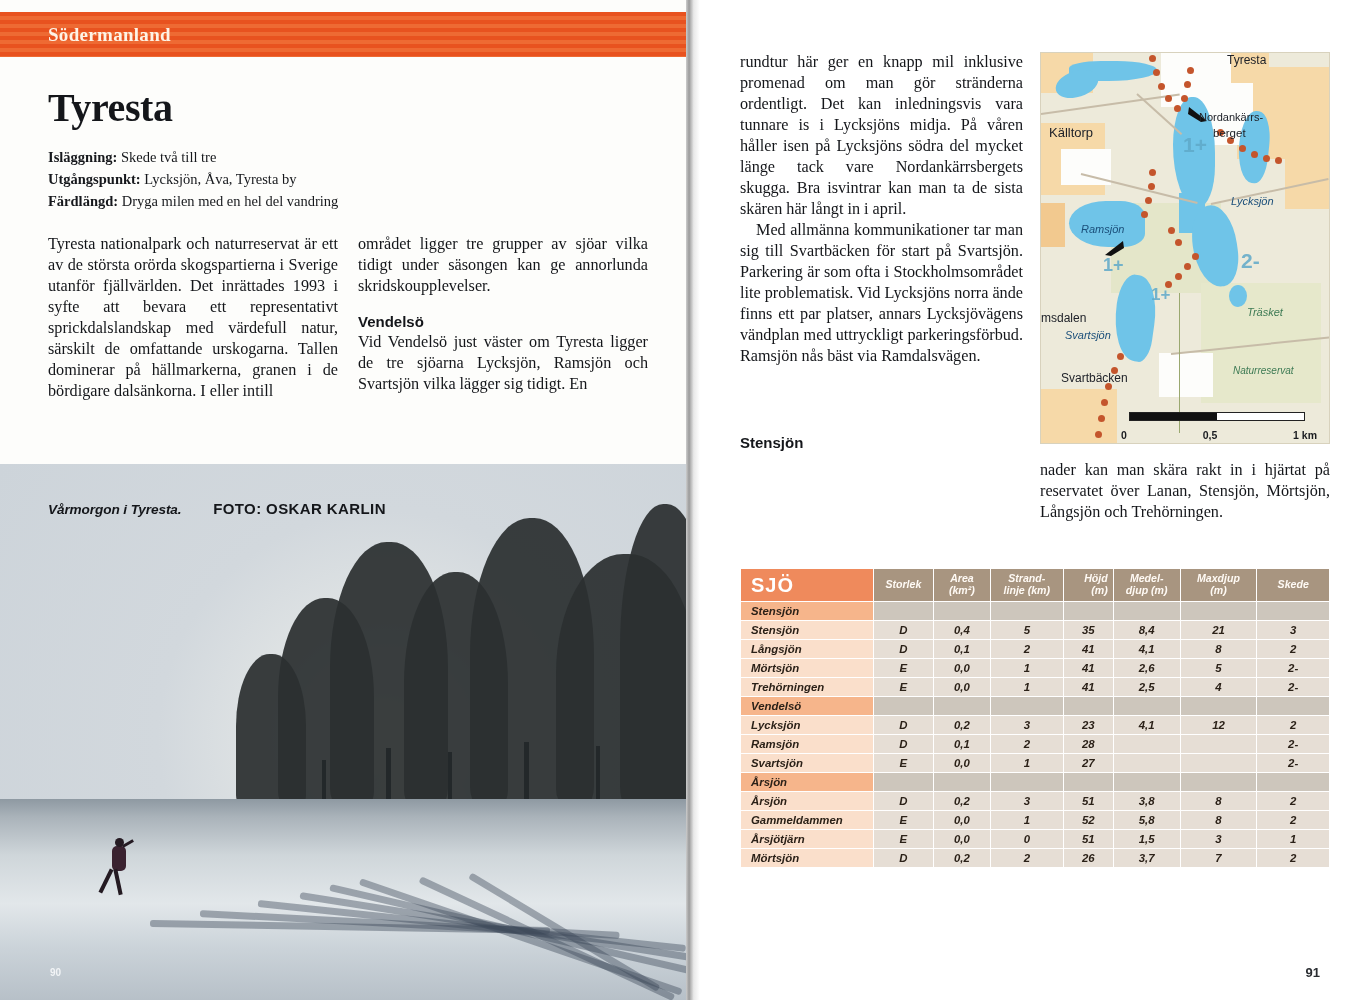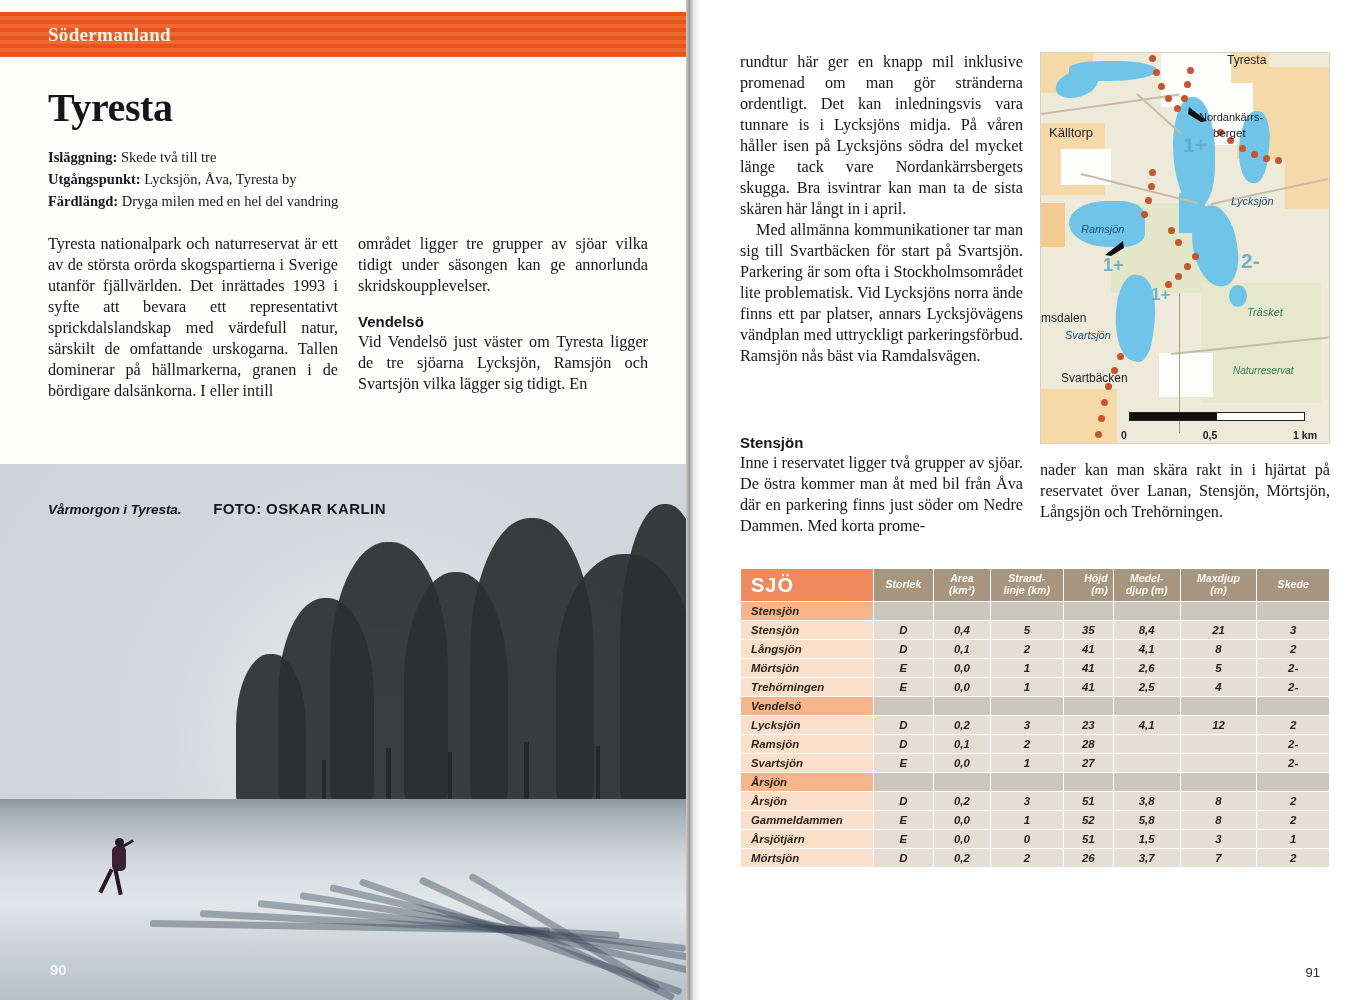--- a/index.html
+++ b/index.html
@@ -63,24 +63,24 @@
   .shadow{position:absolute;background:rgba(60,72,88,.42);height:7px;transform-origin:left center;border-radius:3px;}
   .skater-body{position:absolute;background:#3a2230;}
   .sun{position:absolute;left:356px;top:300px;width:120px;height:120px;border-radius:50%;
     background:radial-gradient(circle,#ffffff 0%,rgba(255,253,235,.85) 28%,rgba(255,250,220,0) 72%);}
   .caption{
     position:absolute;left:48px;top:36px;font-size:13.6px;color:#14161a;
     font-style:italic;font-weight:bold;z-index:5;
     font-family:"Liberation Sans", sans-serif;letter-spacing:-.1px;
   }
   .caption .credit{font-style:normal;font-size:15px;font-weight:bold;letter-spacing:.4px;margin-left:28px;}
-  .pagenum-left{position:absolute;left:50px;bottom:22px;font-size:15px;color:#f2f4f6;
+  .pagenum-left{position:absolute;left:50px;bottom:22px;font-size:10px;color:#f2f4f6;
     font-family:"Liberation Sans", sans-serif;font-weight:bold;z-index:6;}
   .pagenum-right{position:absolute;right:48px;bottom:20px;font-size:13px;color:#2a2d31;
-    font-family:"Liberation Sans", sans-serif;font-weight:normal;}
+    font-family:"Liberation Sans", sans-serif;font-weight:bold;}
   .rcol-right{position:absolute;left:300px;top:0;width:290px;}
   .map{
     position:absolute;left:0;top:0;width:290px;height:392px;overflow:hidden;
     background:#efe9d2;border:1px solid #d8d2bd;box-sizing:border-box;
   }
   .mz{position:absolute;}
   .lake{position:absolute;background:#6fc4e8;}
   .field{position:absolute;background:#f6d9a8;}
   .white-area{position:absolute;background:#fdfdfb;}
   .green{position:absolute;background:#e2e5c8;}
@@ -207,21 +207,20 @@
 
   <div class="page-right">
 
     <div class="rp-text-left">
       <p class="body">rundtur här ger en knapp mil inklusive promenad om man gör stränderna ordentligt. Det kan inledningsvis vara tunnare is i Lycksjöns midja. På våren håller isen på Lycksjöns södra del mycket länge tack vare Nordankärrsbergets skugga. Bra isvintrar kan man ta de sista skären här långt in i april.</p>
       <p class="body" style="text-indent:16px;">Med allmänna kommunikationer tar man sig till Svartbäcken för start på Svartsjön. Parkering är som ofta i Stockholmsområdet lite problematisk. Vid Lycksjöns norra ände finns ett par platser, annars Lycksjövägens vändplan med uttryckligt parkeringsförbud. Ramsjön nås bäst via Ramdalsvägen.</p>
     </div>
 
     <div class="rp-sten">
       <h4 class="sub">Stensjön</h4>
-      <p class="body">Inne i reservatet ligger två grupper av sjöar. De östra kommer man åt med bil från Åva där en parkering finns just söder om Nedre Dammen. Med korta prome-</p>
     </div>
 
     <div class="rcol-right" style="position:absolute;left:340px;top:52px;">
       <div class="map">
 
         <div class="green mz" style="left:0;top:0;width:290px;height:392px;background:#edeada;"></div>
         <div class="field mz" style="left:0;top:0;width:52px;height:40px;"></div>
         <div class="field mz" style="left:0;top:70px;width:64px;height:72px;"></div>
         <div class="field mz" style="left:168px;top:0;width:60px;height:30px;"></div>
         <div class="field mz" style="left:196px;top:14px;width:94px;height:92px;"></div>

